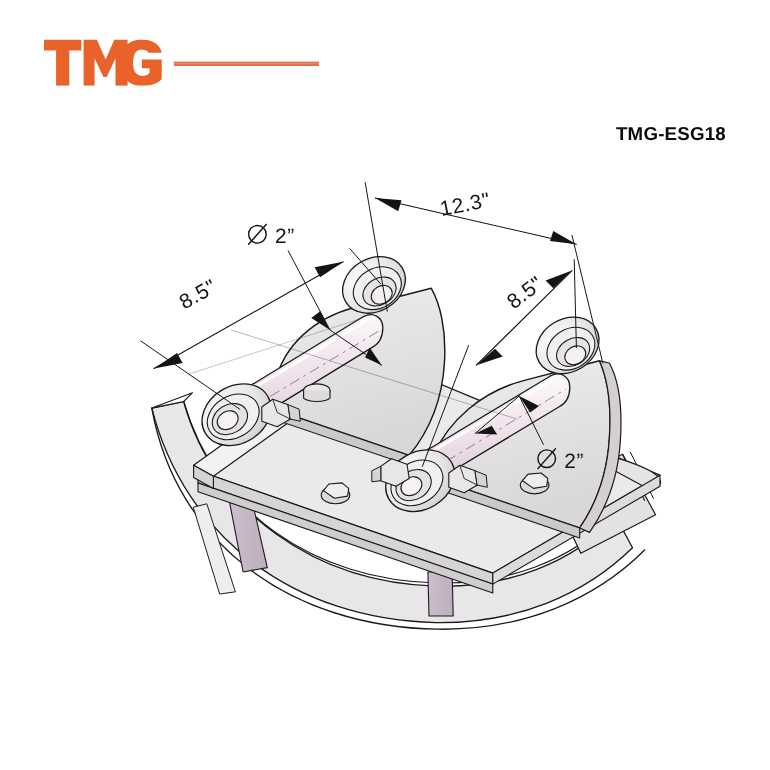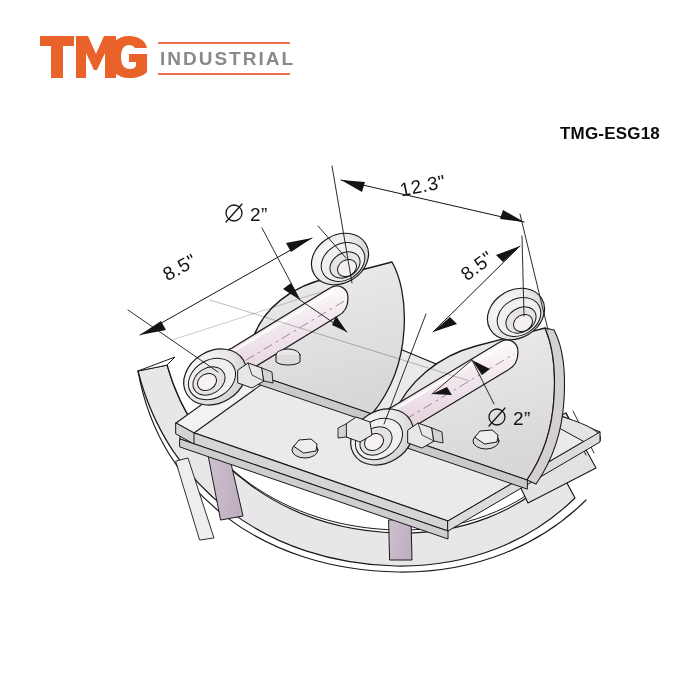--- a/index.html
+++ b/index.html
@@ -51,21 +51,20 @@
   
   #model-number {
     position: absolute;
     right: 40px;
     top: 112px;
     font-family: "Liberation Sans", sans-serif;
     font-size: 17px;
     font-weight: bold;
     color: #0b0b0b;
     letter-spacing: 0.2px;
-    margin-top: 12px;
   }
 
   
   #drawing-canvas {
     position: absolute;
     left: 0;
     top: 0;
     width: 700px;
     height: 700px;
   }
@@ -83,21 +82,20 @@
   <svg id="brand-mark" width="108" height="42" viewBox="0 0 108 42" aria-hidden="true">
 
     <path d="M0 0 H34 V10 H23 V42 H11 V10 H0 Z" fill="#e8622a"></path>
 
     <path d="M36 0 H48 L56 18 L64 0 H76 V42 H65 V17 L57 34 H54 L46 17 V42 H36 Z" fill="#e8622a"></path>
 
     <path d="M107 12 H95 C94 10 91 9 89 9 C84 9 81 13 81 21 C81 29 84 33 90 33 C93 33 95 32 96 30 V26 H89 V18 H107 V36 C103 40 97 42 89 42 C77 42 69 34 69 21 C69 8 77 0 89 0 C99 0 106 5 107 12 Z" fill="#e8622a"></path>
   </svg>
   <div id="brand-word-block">
     <div class="brand-rule"></div>
-    <div id="brand-word">INDUSTRIAL</div>
     <div class="brand-rule"></div>
   </div>
 </div>
 
 <div id="model-number">TMG-ESG18</div>
 
 <svg id="drawing-canvas" viewBox="0 0 700 700">
 
   <defs>
     <linearGradient id="pinGrad" x1="0" y1="0" x2="0.25" y2="1">

